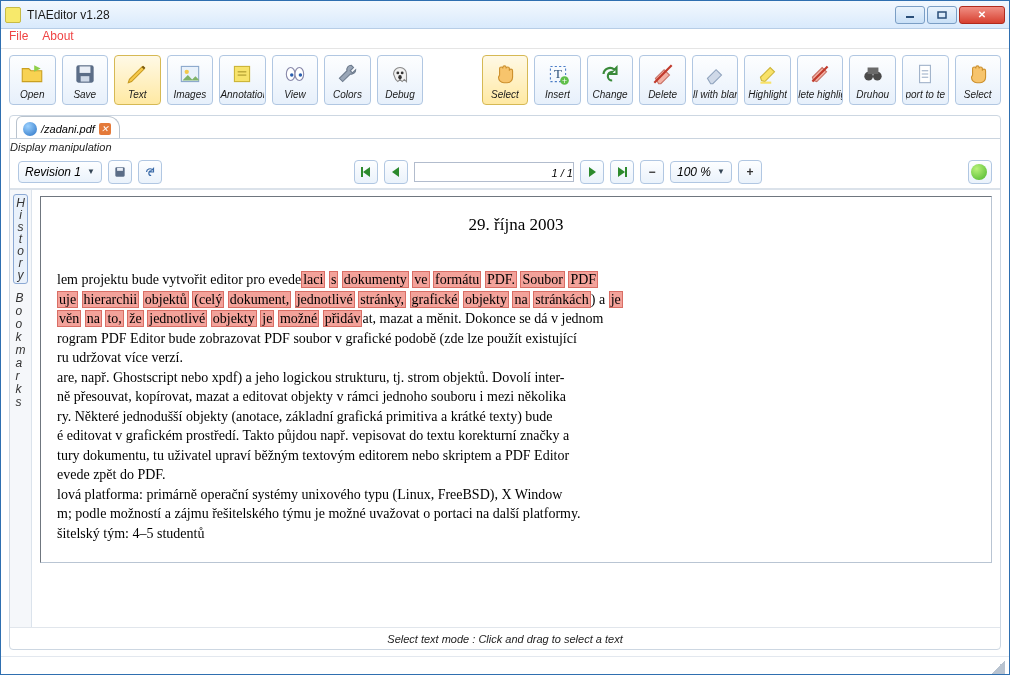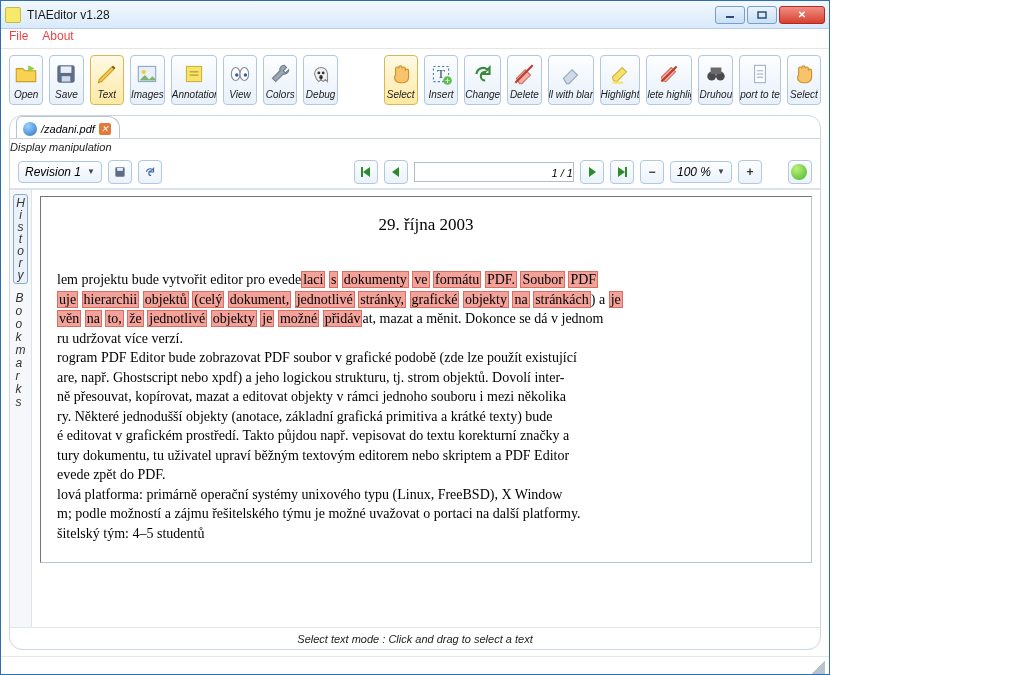--- a/index.html
+++ b/index.html
@@ -4,21 +4,21 @@
 <style>
 * { box-sizing: border-box; }
 body {
   margin: 0;
   font-family: "Segoe UI", Tahoma, sans-serif;
   font-size: 12px;
   background: #fff;
   user-select: none;
 }
 .window {
-  width: 830px;
+  width: 1010px;
   height: 675px;
   border: 1px solid #2f6fb0;
   display: flex;
   flex-direction: column;
   background: #fff;
 }
 .titlebar {
   height: 28px;
   background: linear-gradient(#f3f8fe, #d9eafc);
   border-bottom: 1px solid #b7cde6;
@@ -101,21 +101,21 @@
   align-items: center;
   justify-content: center;
   font-style: normal;
 }
 .tb-btn .lbl { white-space: nowrap; overflow: hidden; max-width: 44px; }
 
 .client-area {
   flex: 1;
   margin: 4px 8px 6px 8px;
   border: 1px solid #cdd7e2;
-  border-radius: 13px;
+  border-radius: 4px;
   display: flex;
   flex-direction: column;
   background: #fff;
   overflow: hidden;
 }
 .tabbar {
   height: 22px;
   display: flex;
   align-items: flex-end;
   padding-left: 6px;
@@ -579,22 +579,22 @@
 
           <p>
             <span>lem projektu bude vytvořit editor pro evede</span><span class="hl">laci</span> <span class="hl">s</span> <span class="hl">dokumenty</span> <span class="hl">ve</span> <span class="hl">formátu</span> <span class="hl">PDF.</span> <span class="hl">Soubor</span> <span class="hl">PDF</span>
           </p>
           <p>
             <span class="hl">uje</span> <span class="hl">hierarchii</span> <span class="hl">objektů</span> <span class="hl">(celý</span> <span class="hl">dokument,</span> <span class="hl">jednotlivé</span> <span class="hl">stránky,</span> <span class="hl">grafické</span> <span class="hl">objekty</span> <span class="hl">na</span> <span class="hl">stránkách</span><span>) a </span><span class="hl">je</span>
           </p>
           <p>
             <span class="hl">věn</span> <span class="hl">na</span> <span class="hl">to,</span> <span class="hl">že</span> <span class="hl">jednotlivé</span> <span class="hl">objekty</span> <span class="hl">je</span> <span class="hl">možné</span> <span class="hl">přidáv</span><span>at, mazat a měnit. Dokonce se dá v jednom</span>
           </p>
+          <p>rogram PDF Editor bude zobrazovat PDF soubor v grafické podobě (zde lze použít existující</p>
           <p>ru udržovat více verzí.</p>
-          <p>rogram PDF Editor bude zobrazovat PDF soubor v grafické podobě (zde lze použít existující</p>
           <p>are, např. Ghostscript nebo xpdf) a jeho logickou strukturu, tj. strom objektů. Dovolí inter-</p>
           <p>ně přesouvat, kopírovat, mazat a editovat objekty v rámci jednoho souboru i mezi několika</p>
           <p>ry. Některé jednodušší objekty (anotace, základní grafická primitiva a krátké texty) bude</p>
           <p>é editovat v grafickém prostředí. Takto půjdou např. vepisovat do textu korekturní značky a</p>
           <p>tury dokumentu, tu uživatel upraví běžným textovým editorem nebo skriptem a PDF Editor</p>
           <p>evede zpět do PDF.</p>
           <p>lová platforma: primárně operační systémy unixového typu (Linux, FreeBSD), X Window</p>
           <p>m; podle možností a zájmu řešitelského týmu je možné uvažovat o portaci na další platformy.</p>
           <p>šitelský tým: 4–5 studentů</p>
         </div>

